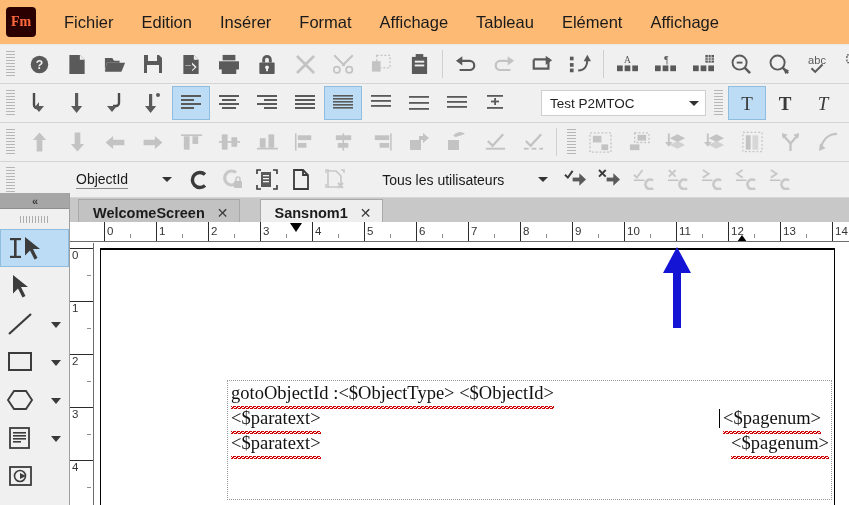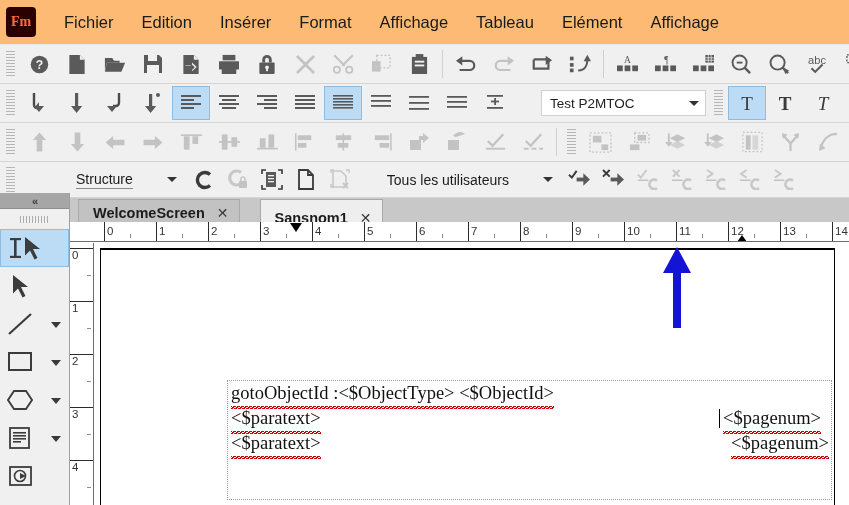--- a/index.html
+++ b/index.html
@@ -132,21 +132,21 @@
     display: flex; align-items: center;
     padding: 0 10px 0 14px;
     font-size: 14.5px; font-weight: bold;
     color: #1c1c1c;
     background: #c2c2c2;
     border: 1px solid #a9a9a9;
     border-bottom: none;
     margin-right: 20px;
     cursor: default;
   }
-  .tab.active { background: #eeeeee; align-items: flex-end; }
+  .tab.active { background: #eeeeee; }
   .tab .x {
     margin-left: 12px; font-size: 14px; font-weight: normal;
     color: #3b3b3b; cursor: default;
   }
 
   
   .leftpanel {
     position: absolute;
     left: 0; top: 193px;
     width: 70px; bottom: 0;
@@ -764,21 +764,21 @@
           <path fill="none" stroke="#c3c3c3" stroke-width="2.4" d="M21 2C12 2 6 8 4 17"></path>
           <path class="ico-dis" d="M2 20l1-8 6 5z"></path>
         </svg>
     </div>
   </div>
 
   <div class="toolbar row4">
     <div class="gripper"></div>
 
     <div class="combo-flat" style="margin-left:56px;">
-      <span class="lbl">Structure</span>
+      <span class="lbl">ObjectId</span>
       <span class="caret2"></span>
     </div>
 
     <div class="tbtn sm" style="margin-left:10px;">
       <svg width="20" height="20" viewBox="0 0 20 20">
           <path fill="none" stroke="#3a3a3a" stroke-width="3.4" d="M16 4.5A7.5 7.5 0 1016 15.5"></path>
         </svg>
     </div>
     <div class="tbtn sm">
       <svg width="22" height="21" viewBox="0 0 22 21">

